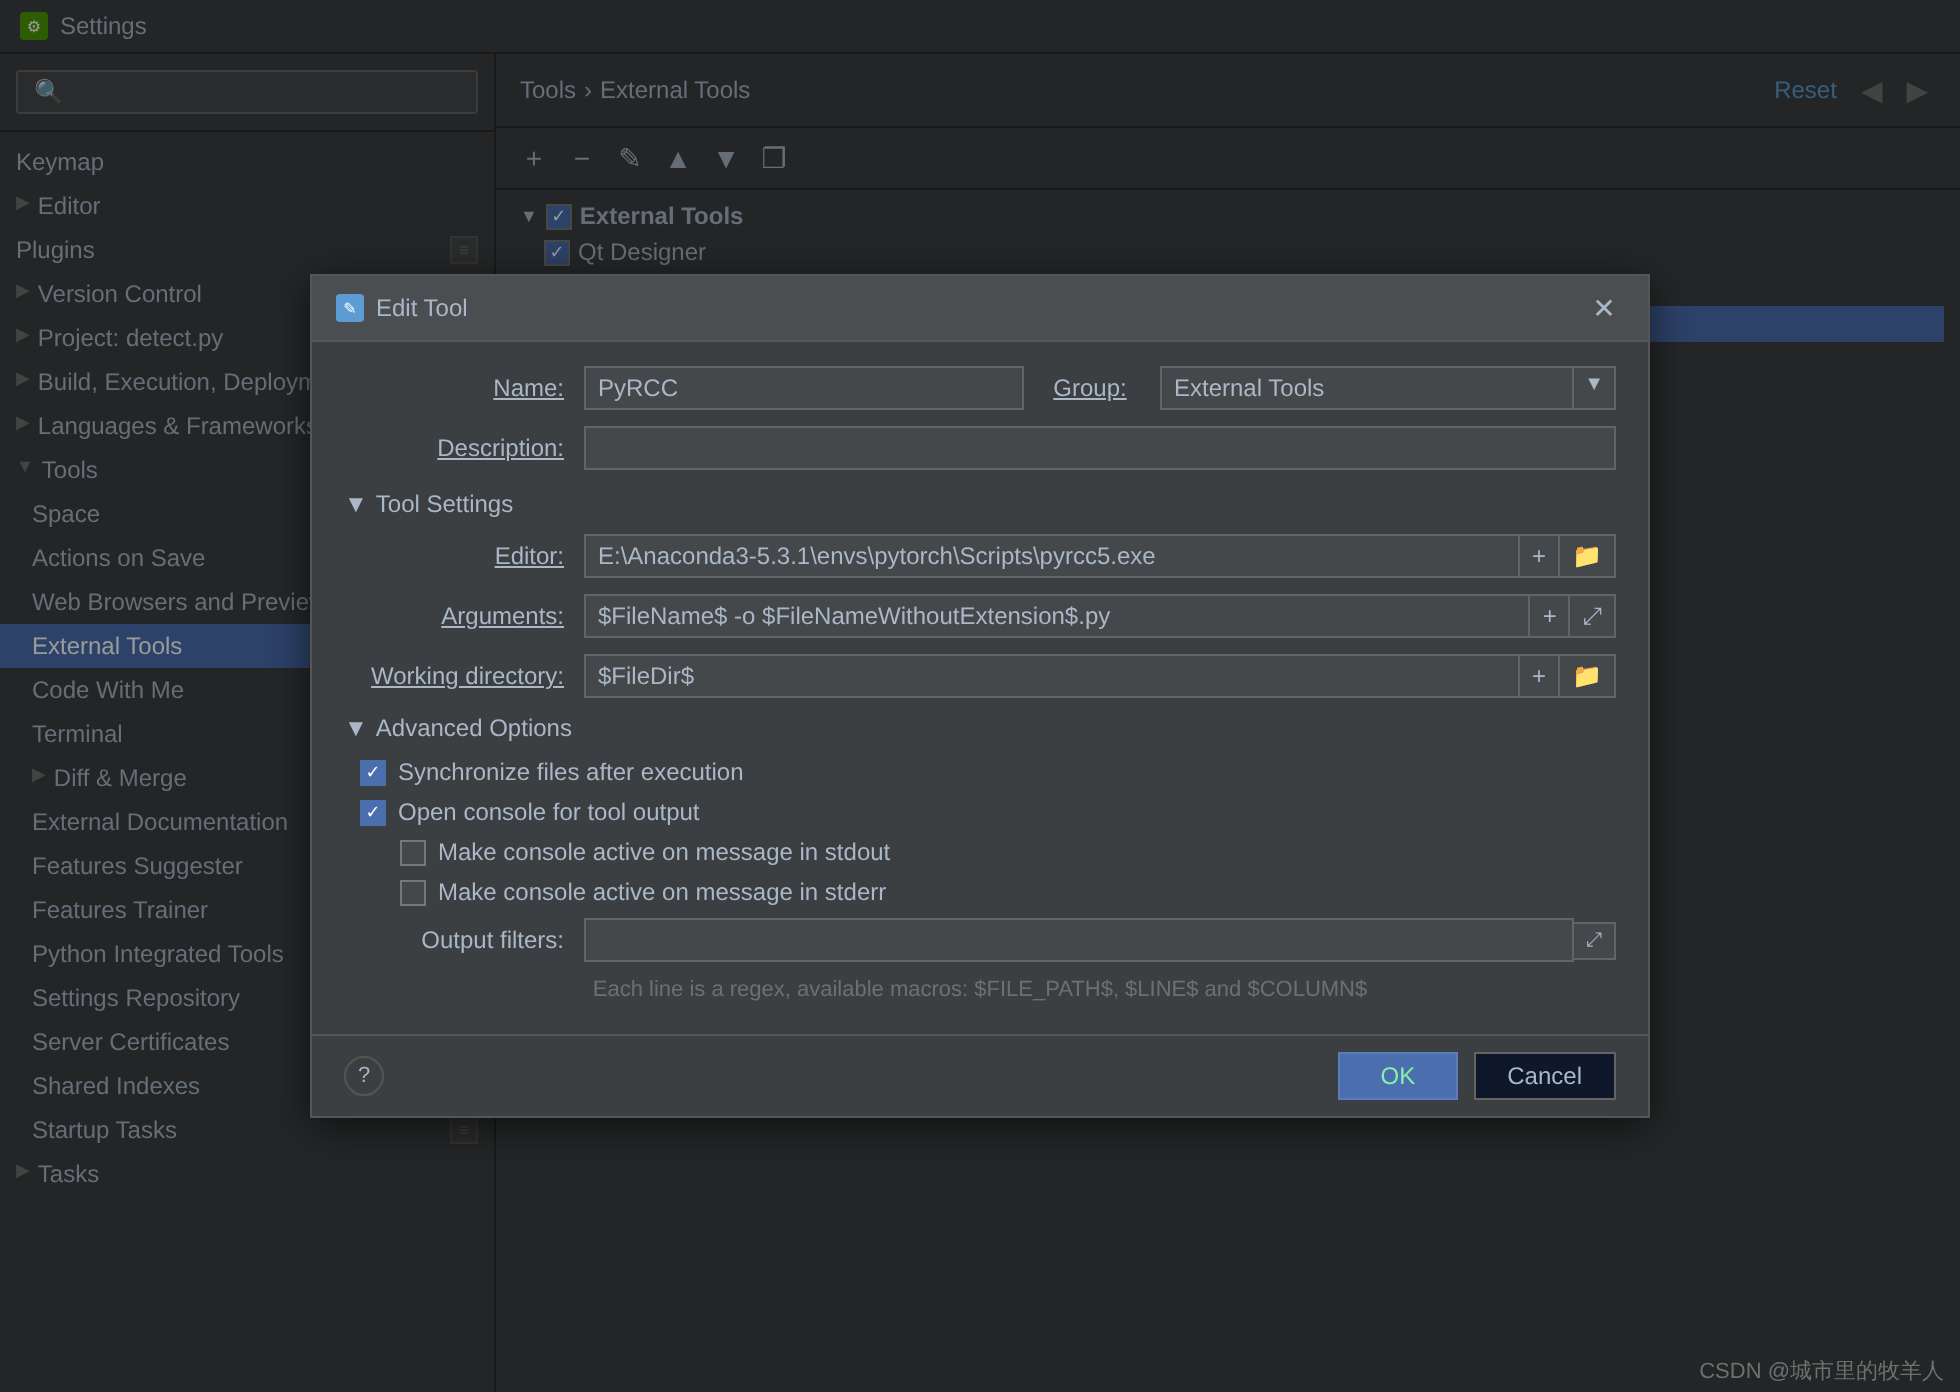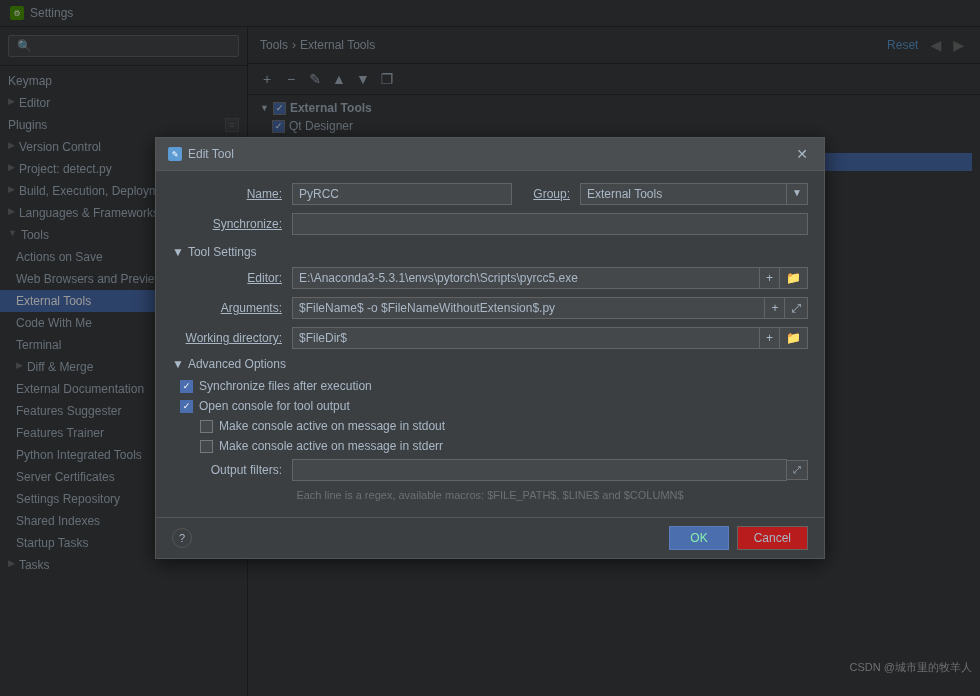--- a/index.html
+++ b/index.html
@@ -75,23 +75,23 @@
     .output-row { display: flex; align-items: center; margin-top: 6px; }
     .output-label { width: 120px; text-align: right; padding-right: 10px; color: #a9b7c6; font-size: 12px; flex-shrink: 0; }
     .output-input { flex: 1; background: #45484a; border: 1px solid #646464; color: #a9b7c6; padding: 3px 6px; font-size: 12px; }
     .output-expand { background: #45484a; border: 1px solid #646464; border-left: none; padding: 3px 6px; color: #a9b7c6; font-size: 10px; cursor: pointer; }
 
     .hint-text { text-align: center; font-size: 11px; color: #6e7070; padding: 4px 0; margin-top: 4px; }
 
     .dialog-footer { padding: 8px 16px; display: flex; align-items: center; justify-content: flex-end; gap: 8px; border-top: 1px solid #555; }
     .footer-help { margin-right: auto; background: none; border: 1px solid #555; color: #a9b7c6; width: 20px; height: 20px; border-radius: 50%; cursor: pointer; font-size: 11px; display: flex; align-items: center; justify-content: center; }
     .btn-ok { background: #4b6eaf; border: 1px solid #5c7cc0; color: #86efac; padding: 4px 20px; font-size: 12px; cursor: pointer; }
-    .btn-cancel { background: #b91c1c; border: 1px solid #646464; color: #a9b7c6; padding: 4px 16px; font-size: 12px; cursor: pointer; }
-
-    .watermark { position: fixed; bottom: 21px; right: 8px; font-size: 11px; color: #6e7070; z-index: 200; }
+    .btn-cancel { background: #0f172a; border: 1px solid #646464; color: #a9b7c6; padding: 4px 16px; font-size: 12px; cursor: pointer; }
+
+    .watermark { position: fixed; bottom: 3px; right: 8px; font-size: 11px; color: #6e7070; z-index: 200; }
 
     
     ::-webkit-scrollbar { width: 6px; height: 6px; }
     ::-webkit-scrollbar-track { background: #3c3f41; }
     ::-webkit-scrollbar-thumb { background: #555; }
   </style>
 </head>
 <body>
 
 <div class="settings-window">
@@ -134,20 +134,23 @@
         </div>
         <div class="sidebar-item parent">
           <span class="arrow">▶</span>
           <span>Languages &amp; Frameworks</span>
         </div>
         <div class="sidebar-item parent">
           <span class="arrow">▼</span>
           <span>Tools</span>
         </div>
         <div class="sidebar-item tree-indent">
+          <span>Space</span>
+        </div>
+        <div class="sidebar-item tree-indent">
           <span>Actions on Save</span>
           <span class="sidebar-badge">≡</span>
         </div>
         <div class="sidebar-item tree-indent">
           <span>Web Browsers and Preview</span>
         </div>
         <div class="sidebar-item tree-indent active">
           <span>External Tools</span>
         </div>
         <div class="sidebar-item tree-indent">
@@ -168,24 +171,24 @@
           <span>Features Suggester</span>
         </div>
         <div class="sidebar-item tree-indent">
           <span>Features Trainer</span>
         </div>
         <div class="sidebar-item tree-indent">
           <span>Python Integrated Tools</span>
           <span class="sidebar-badge">≡</span>
         </div>
         <div class="sidebar-item tree-indent">
+          <span>Settings Repository</span>
+        </div>
+        <div class="sidebar-item tree-indent">
           <span>Server Certificates</span>
-        </div>
-        <div class="sidebar-item tree-indent">
-          <span>Settings Repository</span>
         </div>
         <div class="sidebar-item tree-indent">
           <span>Shared Indexes</span>
         </div>
         <div class="sidebar-item tree-indent">
           <span>Startup Tasks</span>
           <span class="sidebar-badge">≡</span>
         </div>
         <div class="sidebar-item parent">
           <span class="arrow">▶</span>
@@ -252,31 +255,31 @@
       <button class="dialog-close">✕</button>
     </div>
 
     <div class="dialog-body">
 
       <div class="form-row">
         <span class="form-label">Name:</span>
         <div class="form-field">
           <input class="form-input" type="text" value="PyRCC" style="width: 220px;">
         </div>
-        <span class="form-label" style="width:60px;text-align:right;">Group:</span>
+        <span class="form-label" style="width:60px;text-align:center;">Group:</span>
         <div style="display:flex;flex:1;">
           <select class="group-select" style="flex:1;">
             <option>External Tools</option>
           </select>
           <div class="select-arrow">▼</div>
         </div>
       </div>
 
       <div class="form-row">
-        <span class="form-label">Synchronize:</span>
+        <span class="form-label">Description:</span>
         <div class="form-field">
           <input class="form-input" type="text" style="width: 100%;">
         </div>
       </div>
 
       <div class="section-header">
         <span>▼</span>
         <span>Tool Settings</span>
       </div>
 

